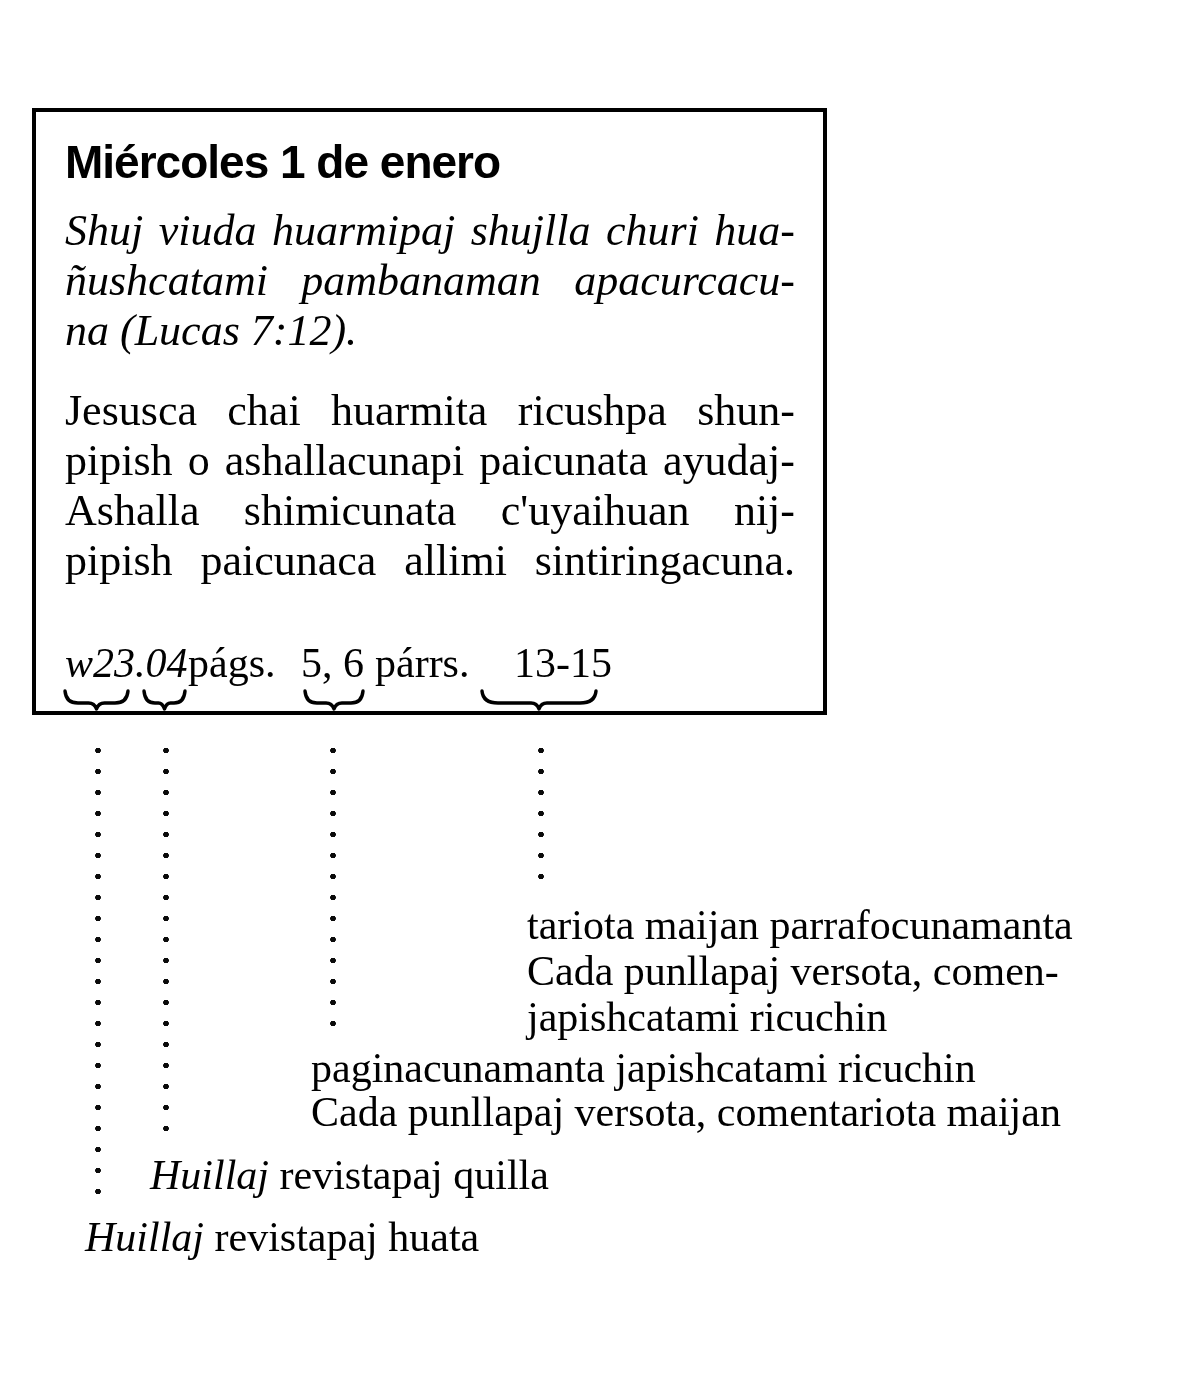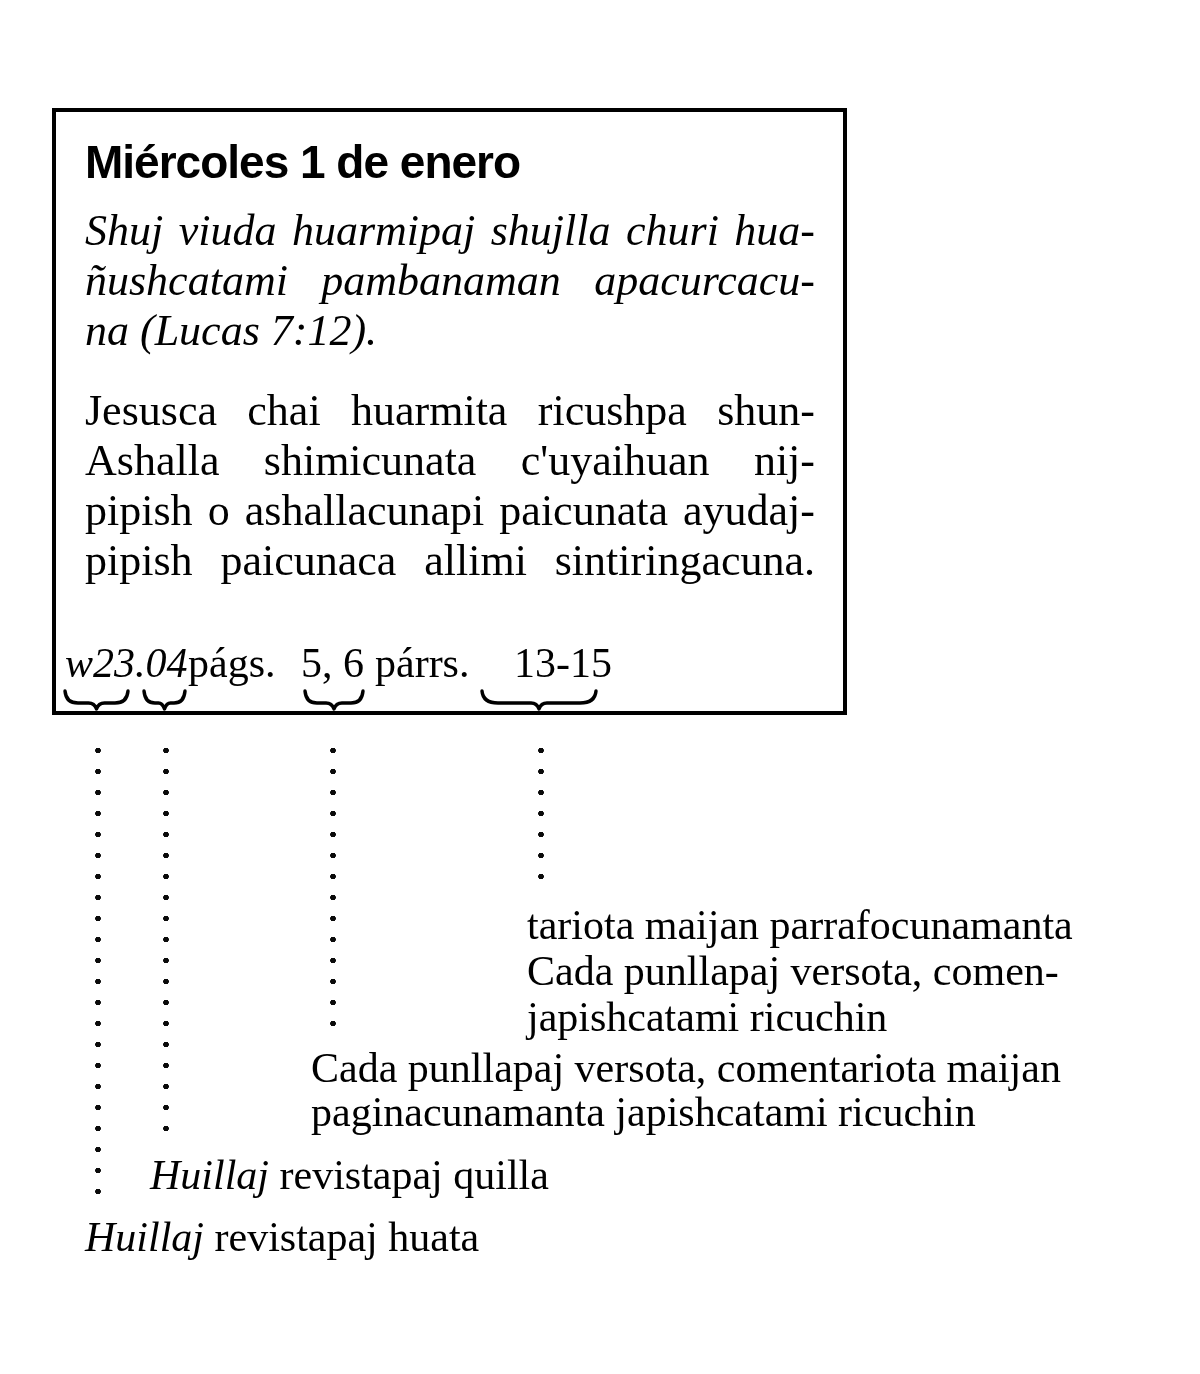--- a/index.html
+++ b/index.html
@@ -11,21 +11,20 @@
     font-family:"Liberation Serif", serif;
     overflow:hidden;
   }
   
   .card{
     position:absolute;
     left:32px;top:108px;
     width:795px;height:607px;
     border:4px solid #000000;
     box-sizing:border-box;
-    margin-left:20px;
   }
   .card-inner{
     position:absolute;
     left:29px;right:28px;top:0;
   }
   .date-heading{
     margin-top:26px;
     font-family:"Liberation Sans", sans-serif;
     font-weight:bold;
     font-size:46px;
@@ -89,22 +88,22 @@
       <div class="date-heading">Miércoles 1 de enero</div>
 
       <div class="verse-block italic">
         <div class="bodyline">Shuj viuda huarmipaj shujlla churi hua-</div>
         <div class="bodyline">ñushcatami pambanaman apacurcacu-</div>
         <div class="bodyline last">na (Lucas 7:12).</div>
       </div>
 
       <div class="comment-block">
         <div class="bodyline">Jesusca chai huarmita ricushpa shun-</div>
+        <div class="bodyline">pipish o ashallacunapi paicunata ayudaj-</div>
         <div class="bodyline">Ashalla shimicunata c'uyaihuan nij-</div>
-        <div class="bodyline">pipish o ashallacunapi paicunata ayudaj-</div>
         <div class="bodyline">pipish paicunaca allimi sintiringacuna.</div>
       </div>
 
     </div>
   </div>
 
   <div class="ref-line">
     <span class="ref-seg seg-pub">w23.04</span>
     <span class="ref-seg seg-pages-label">págs.</span>
     <span class="ref-seg seg-pages">5, 6</span>
@@ -138,21 +137,21 @@
   <div class="dotline dl-pages"></div>
   <div class="dotline dl-paras"></div>
 
   <div class="note note-paras">
     <div>tariota maijan parrafocunamanta</div>
     <div>Cada punllapaj versota, comen-</div>
     <div>japishcatami ricuchin</div>
   </div>
 
   <div class="note note-pages">
+    <div>paginacunamanta japishcatami ricuchin</div>
     <div>Cada punllapaj versota, comentariota maijan</div>
-    <div>paginacunamanta japishcatami ricuchin</div>
   </div>
 
   <div class="note note-month"><span class="italic">Huillaj</span><span> revistapaj quilla</span></div>
 
   <div class="note note-year"><span class="italic">Huillaj</span><span> revistapaj huata</span></div>
 
 </div>
 
 </body></html>

